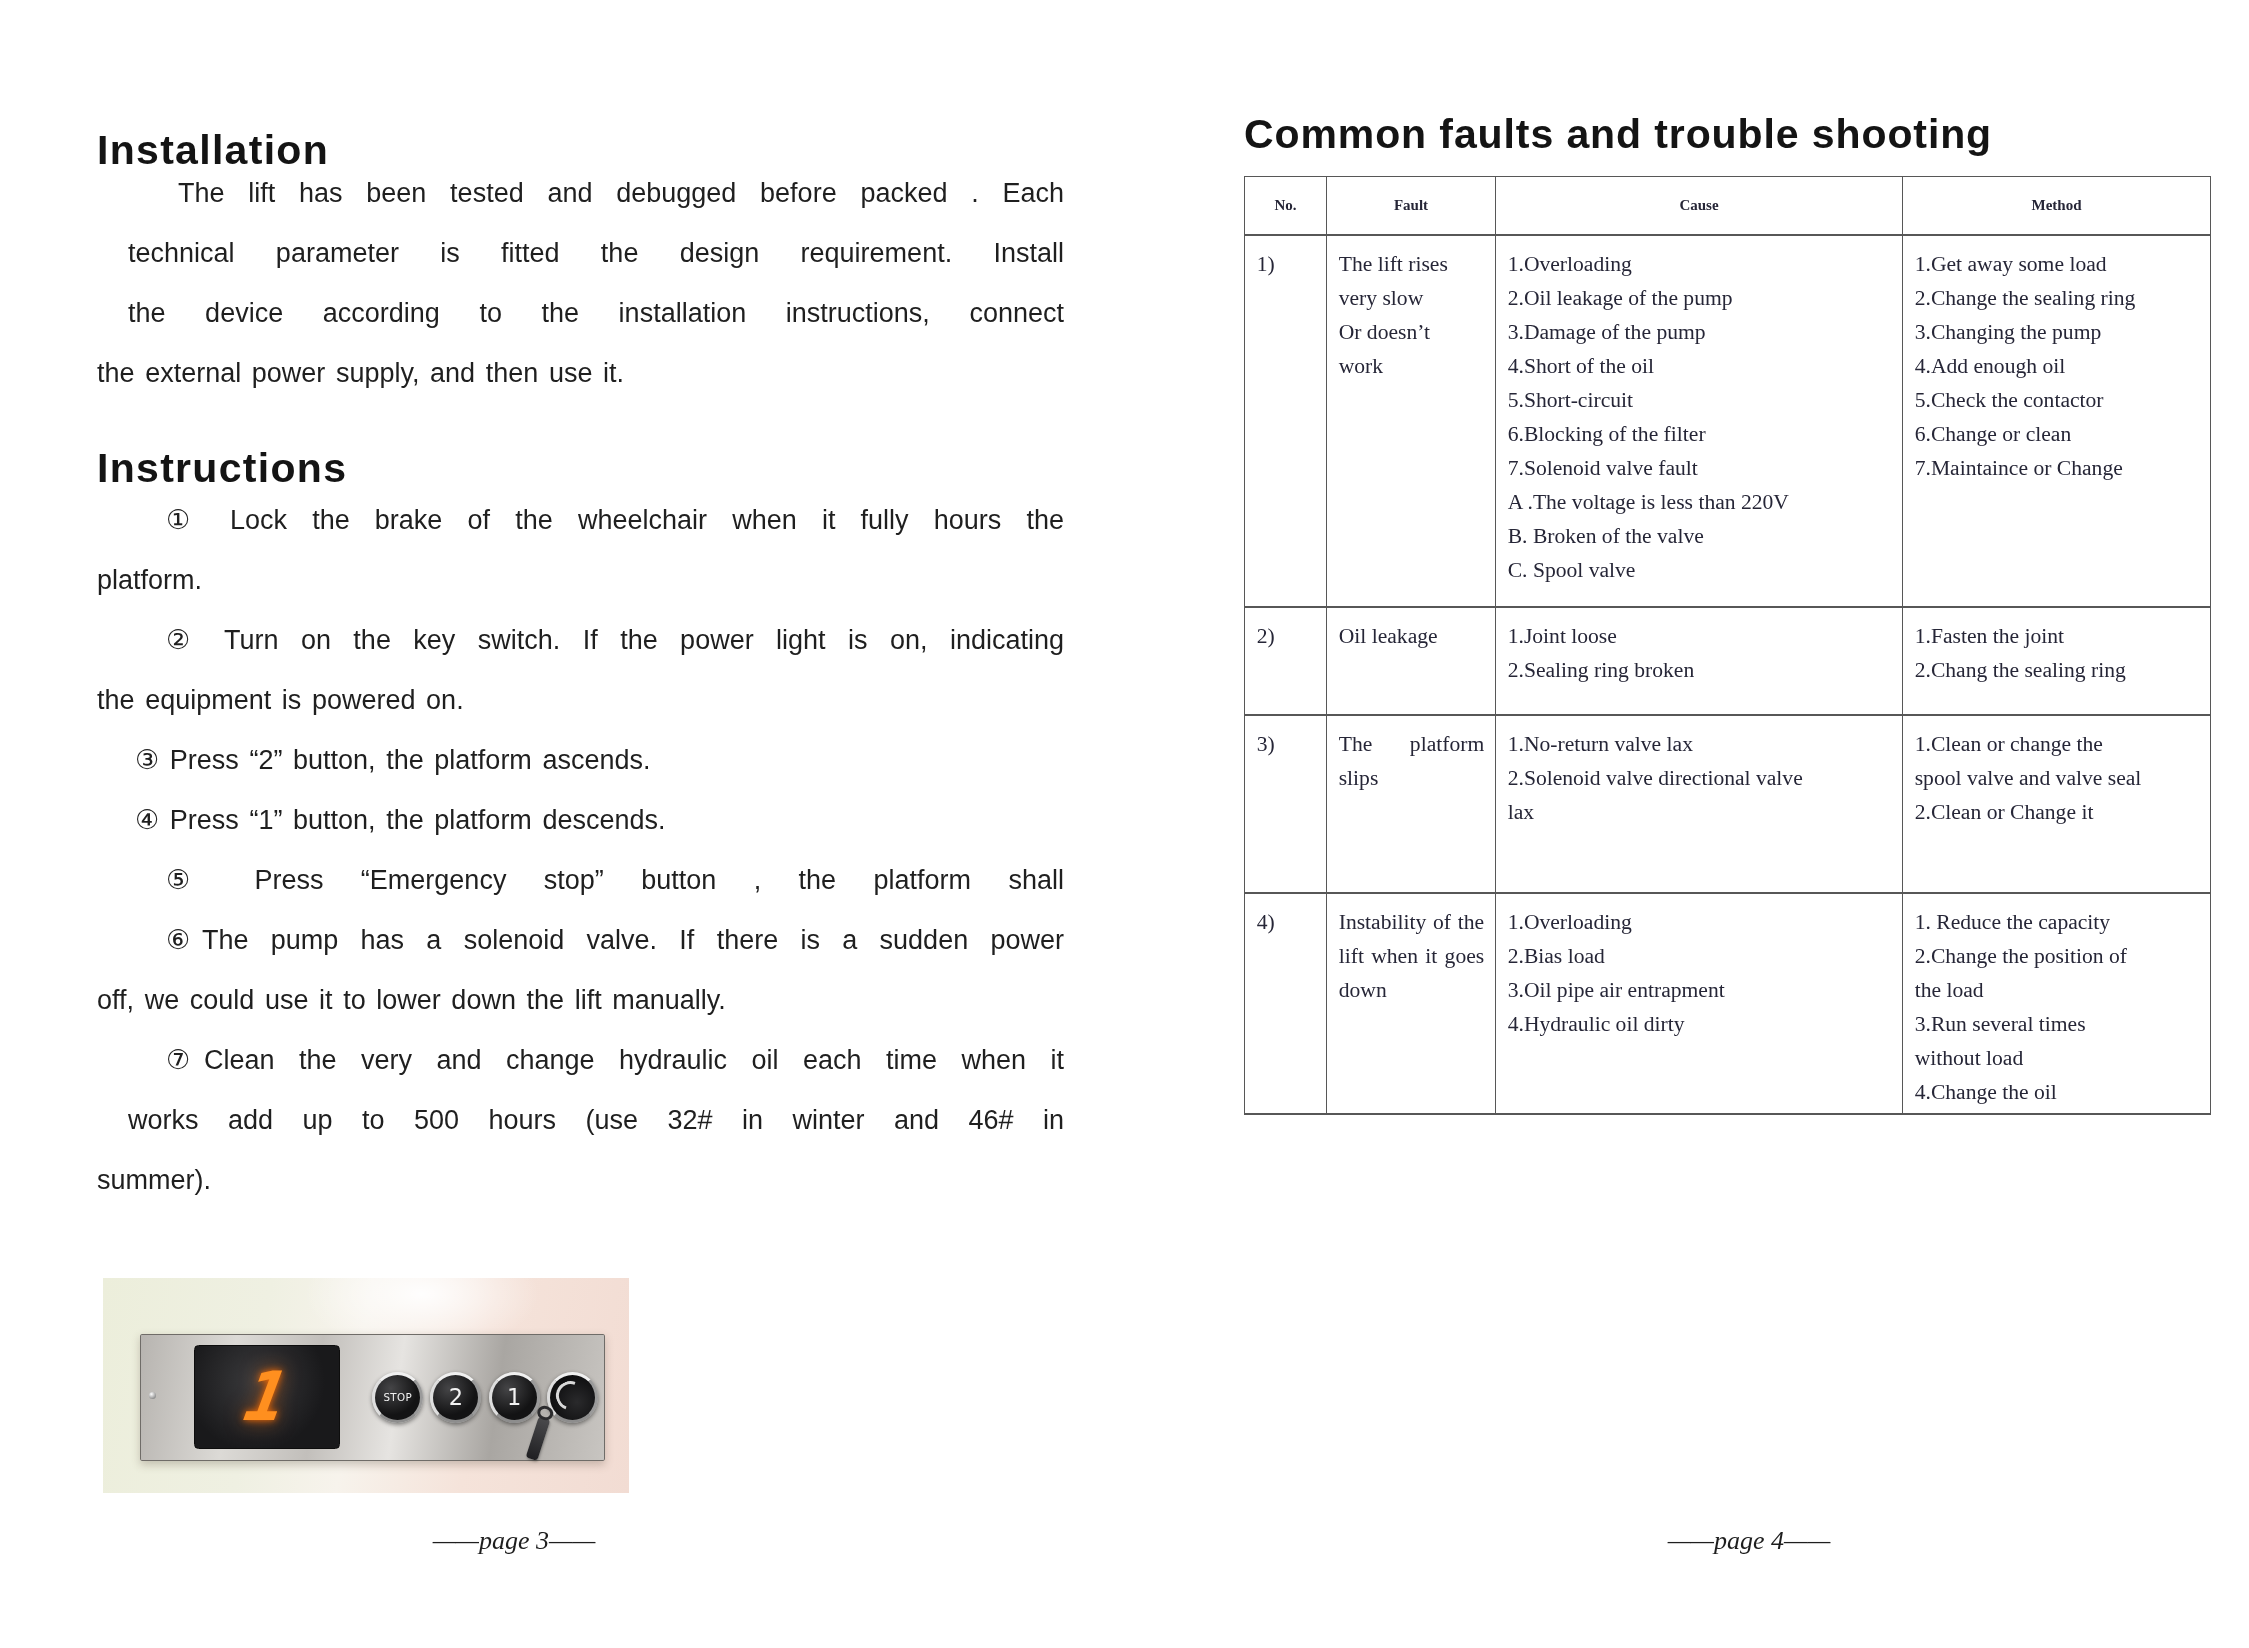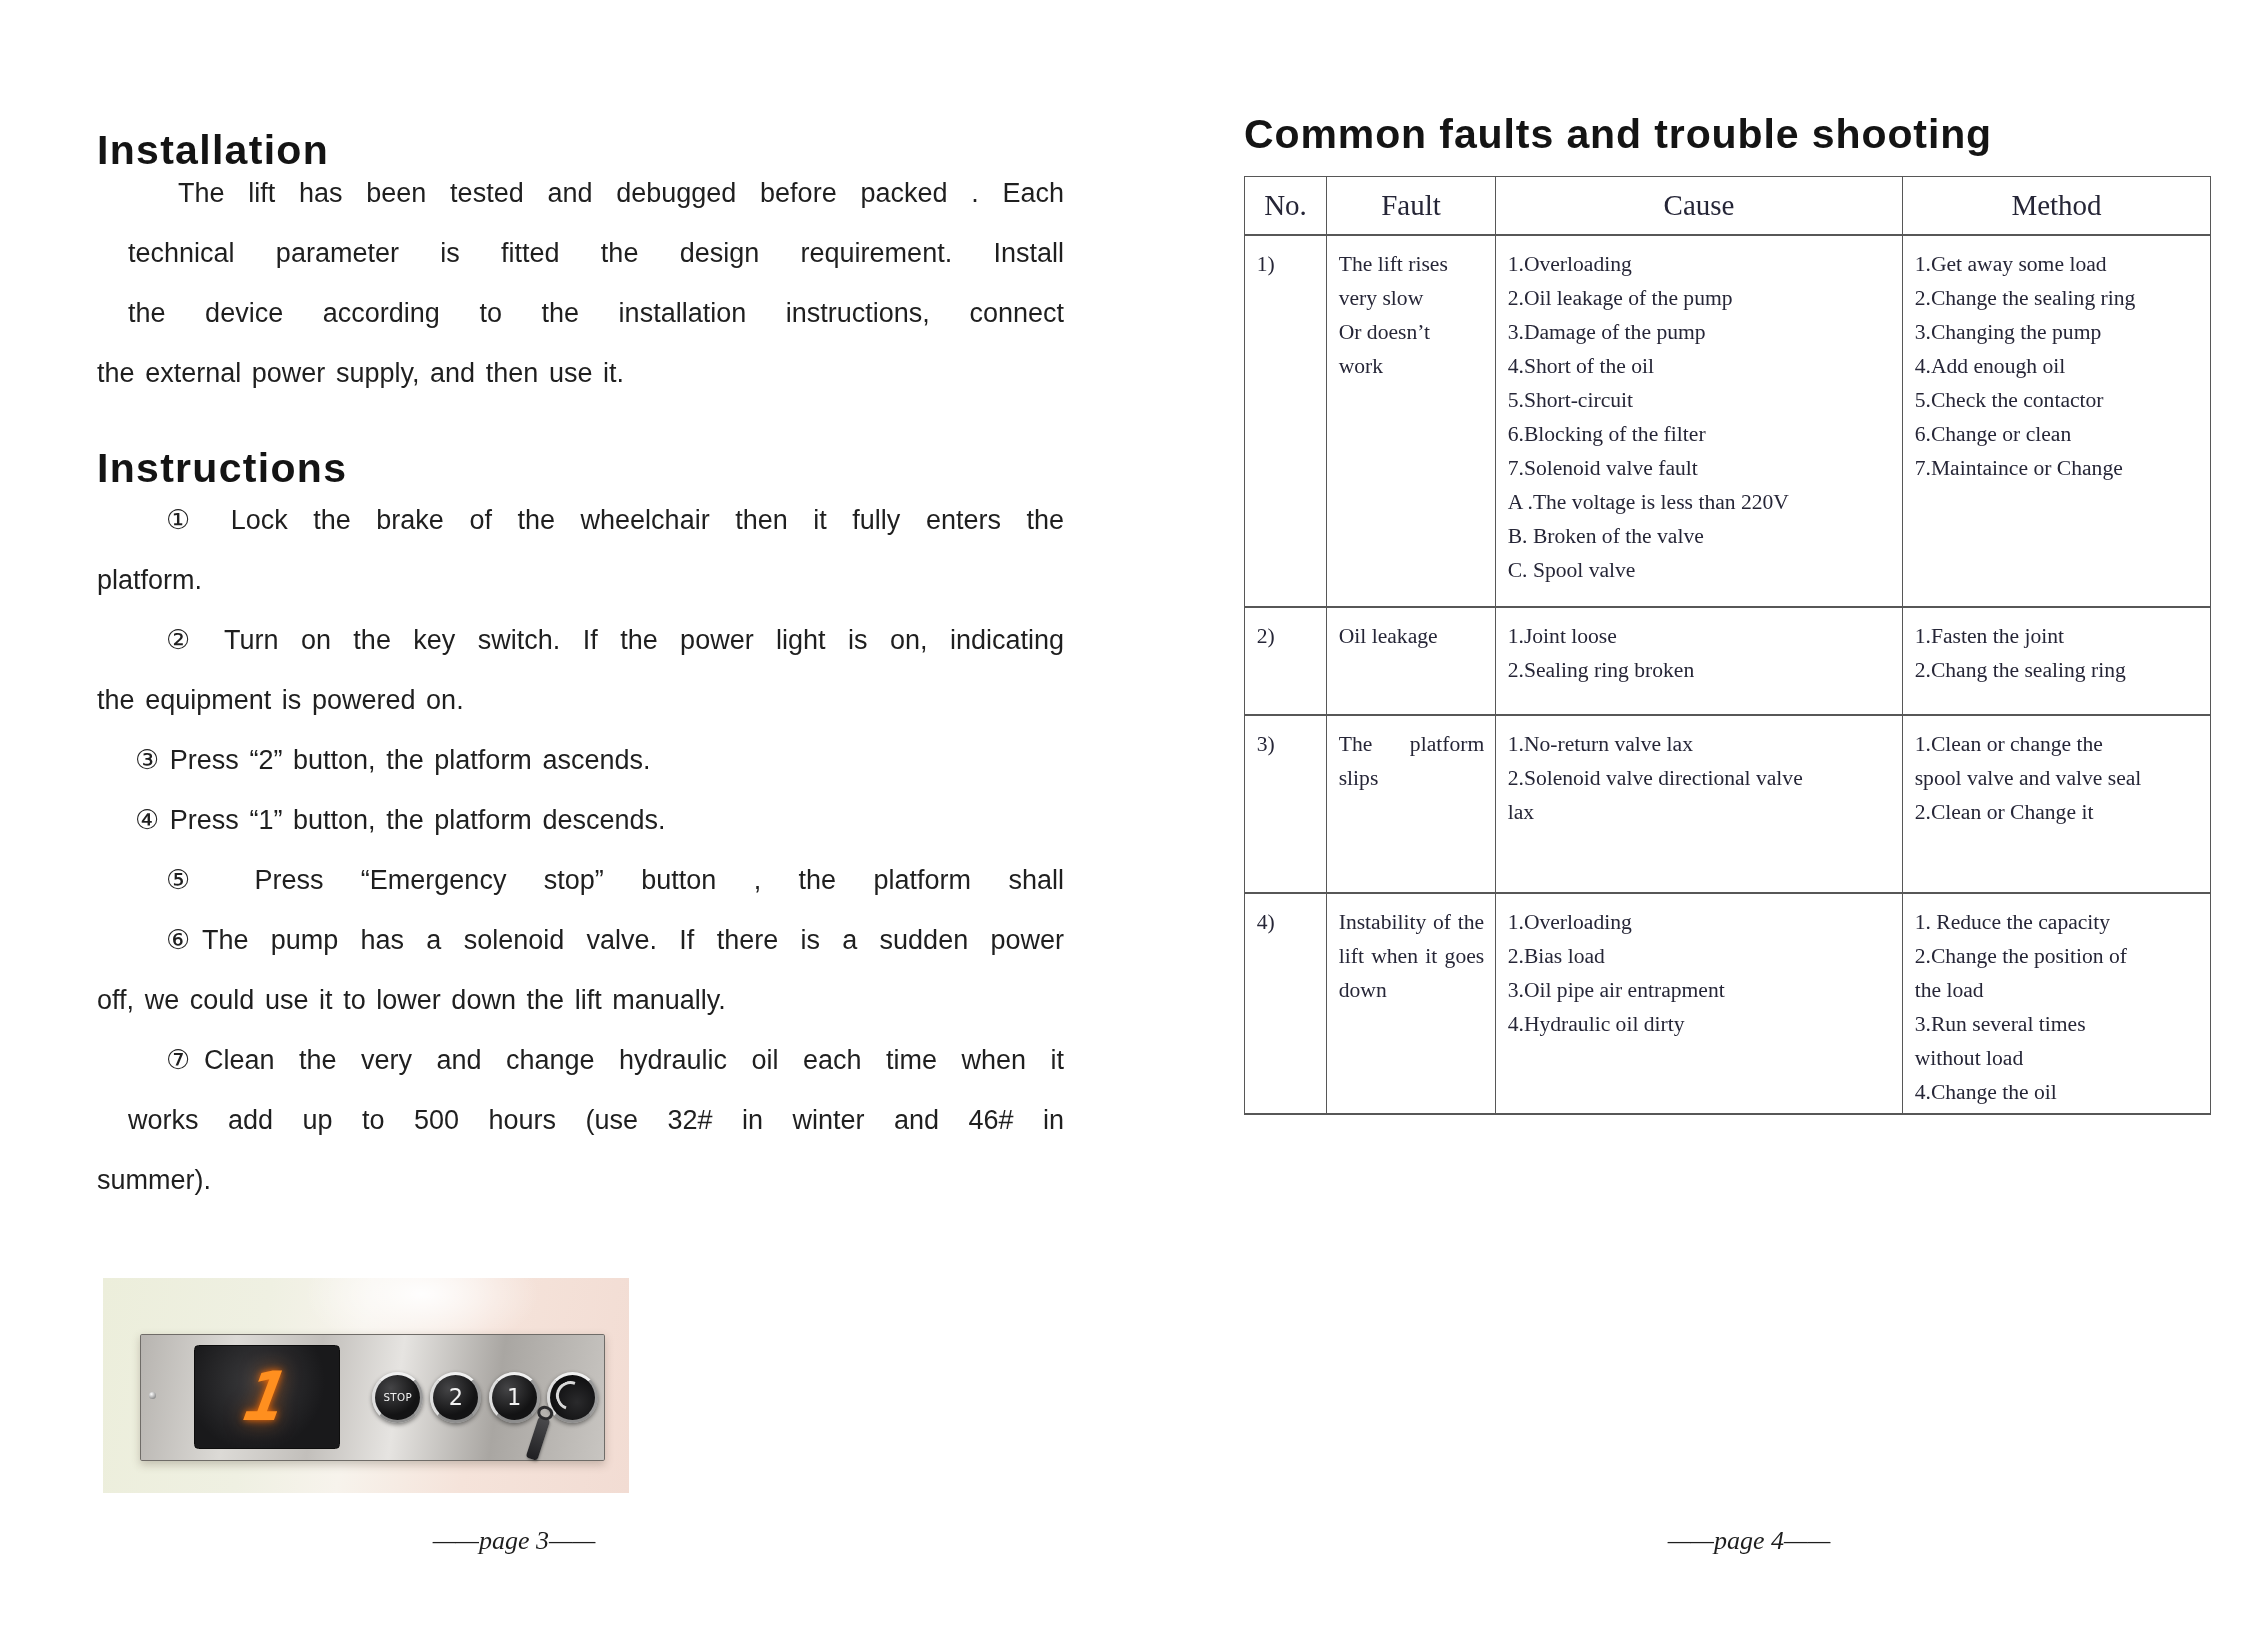--- a/index.html
+++ b/index.html
@@ -99,21 +99,21 @@
 
   
   #faults-table{
     position:absolute;left:1244px;top:176px;width:967px;
     border-collapse:collapse;table-layout:fixed;
     font-family:"Liberation Serif","DejaVu Serif",serif;
     font-size:21.6px;color:#262637;
     border:1.8px solid #464646;
   }
   #faults-table th{
-    height:55px;font-weight:normal;font-size:29px;vertical-align:middle;
+    height:55px;font-weight:bold;font-size:15px;vertical-align:middle;
     border:1.3px solid #575757;border-bottom-width:2.7px;border-top-width:1.8px;
   }
   #faults-table td{
     vertical-align:top;text-align:left;
     padding:10.8px 10.8px 4.5px 11.7px;line-height:34px;
     white-space:pre-line;
     border:1.3px solid #575757;border-bottom-width:2.7px;
   }
   #faults-table td.fault{text-align:justify;}
   #faults-table tbody tr:nth-child(1){height:372px;}
@@ -131,21 +131,21 @@
       <div class="line jl ind">The lift has been tested and debugged before packed . Each</div>
       <div class="line jl">technical parameter is fitted the design requirement. Install</div>
       <div class="line jl">the device according to the installation instructions, connect</div>
       <div class="line">the external power supply, and then use it.</div>
     </div>
 
   <h1 id="instructions-heading" class="heading">Instructions</h1>
 
   <div id="instructions-list" class="bodytext">
       <div class="instr">
-        <div class="line jl ind">① Lock the brake of the wheelchair then it fully enters the</div>
+        <div class="line jl ind">① Lock the brake of the wheelchair when it fully hours the</div>
         <div class="line">platform.</div>
       </div>
       <div class="instr">
         <div class="line jl ind">② Turn on the key switch. If the power light is on, indicating</div>
         <div class="line">the equipment is powered on.</div>
       </div>
       <div class="instr">
         <div class="line ind">③ Press “2” button, the platform ascends.</div>
       </div>
       <div class="instr">

